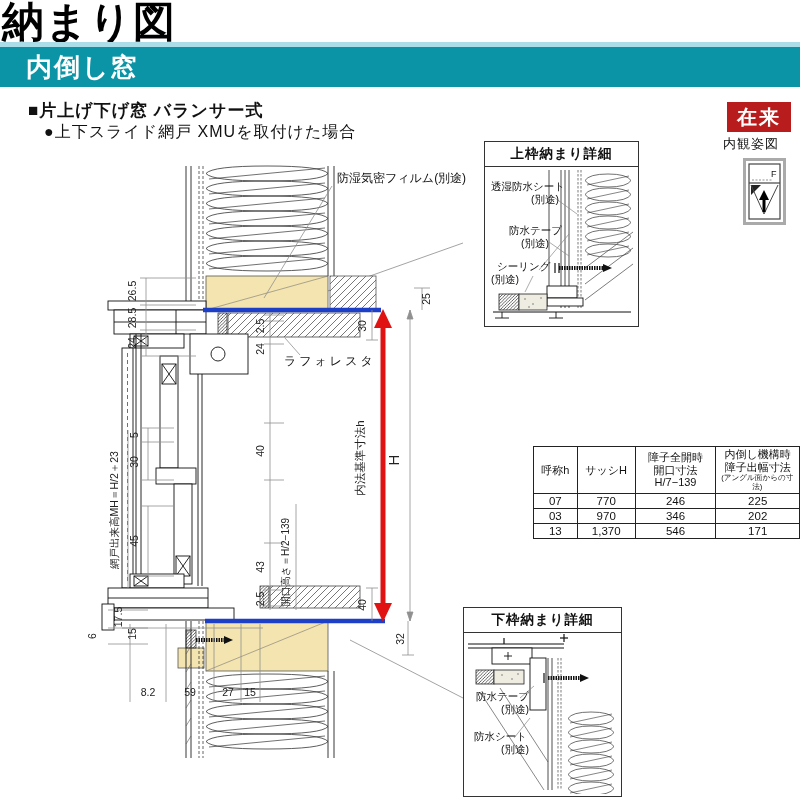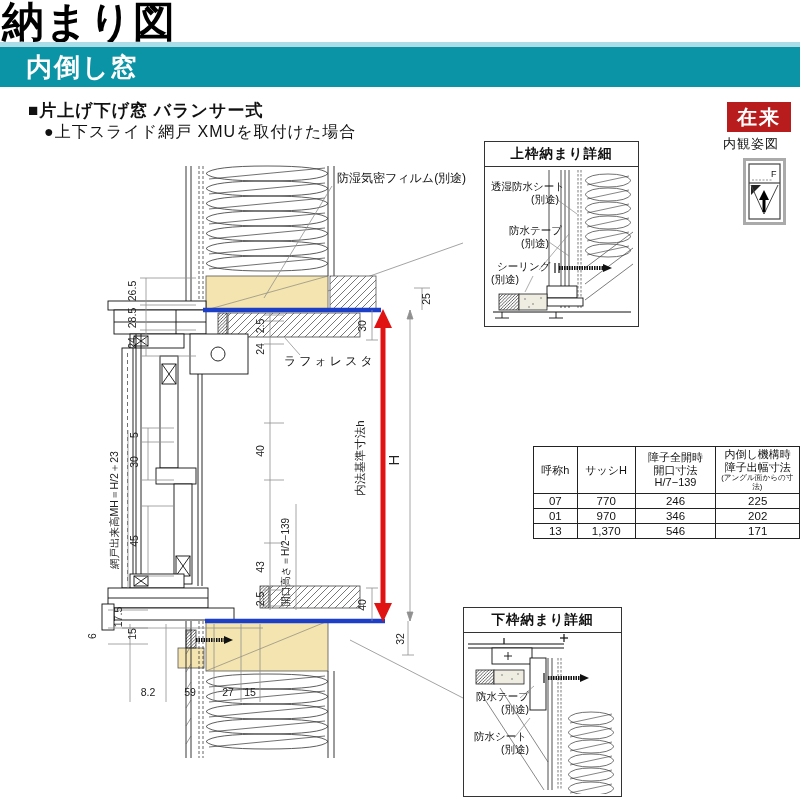--- a/index.html
+++ b/index.html
@@ -413,21 +413,21 @@
           <span class="small-note">(アングル面からの寸法)</span>
         </th>
       </tr>
       <tr>
         <td>07</td>
             <td>770</td>
         <td>246</td>
             <td>225</td>
       </tr>
       <tr>
-        <td>01</td>
+        <td>03</td>
             <td>970</td>
         <td>346</td>
             <td>202</td>
       </tr>
       <tr>
         <td>13</td>
             <td>1,370</td>
         <td>546</td>
             <td>171</td>
       </tr>

